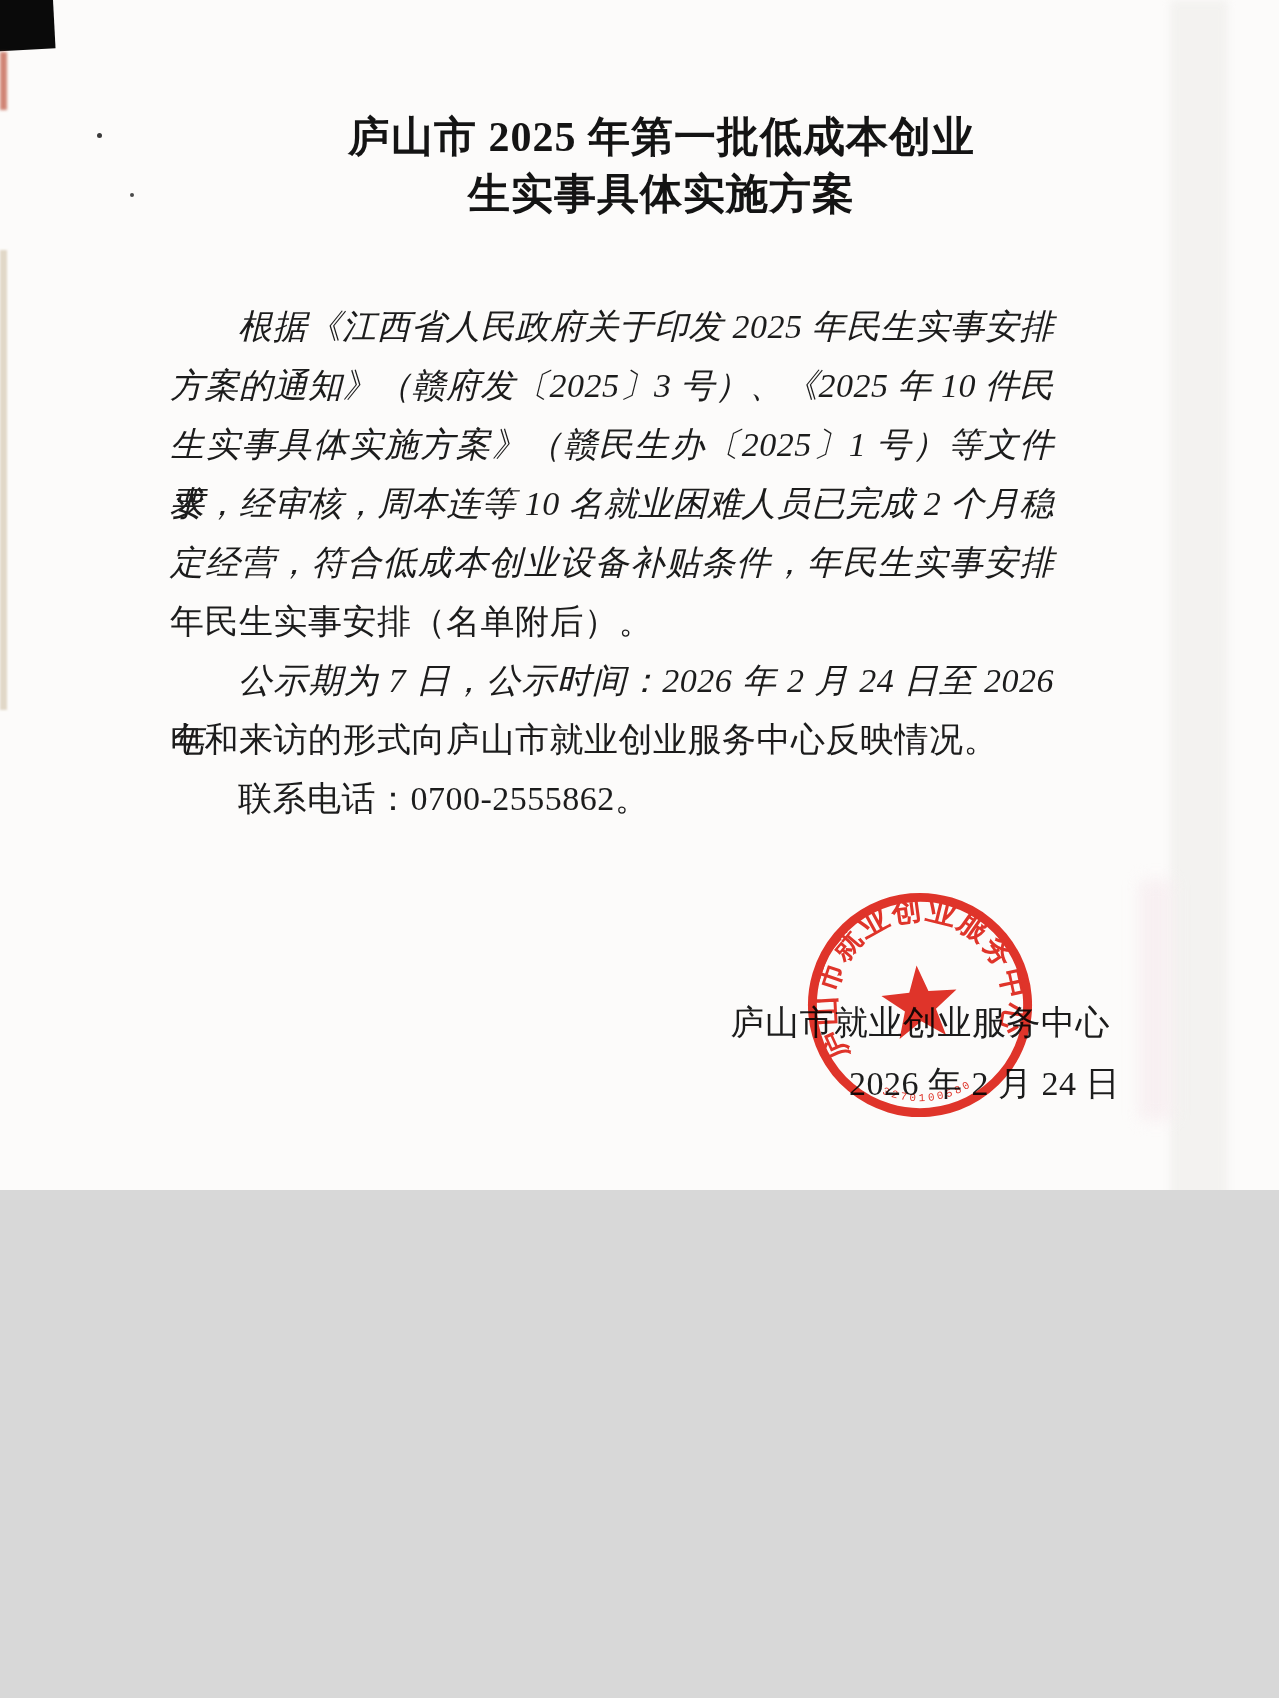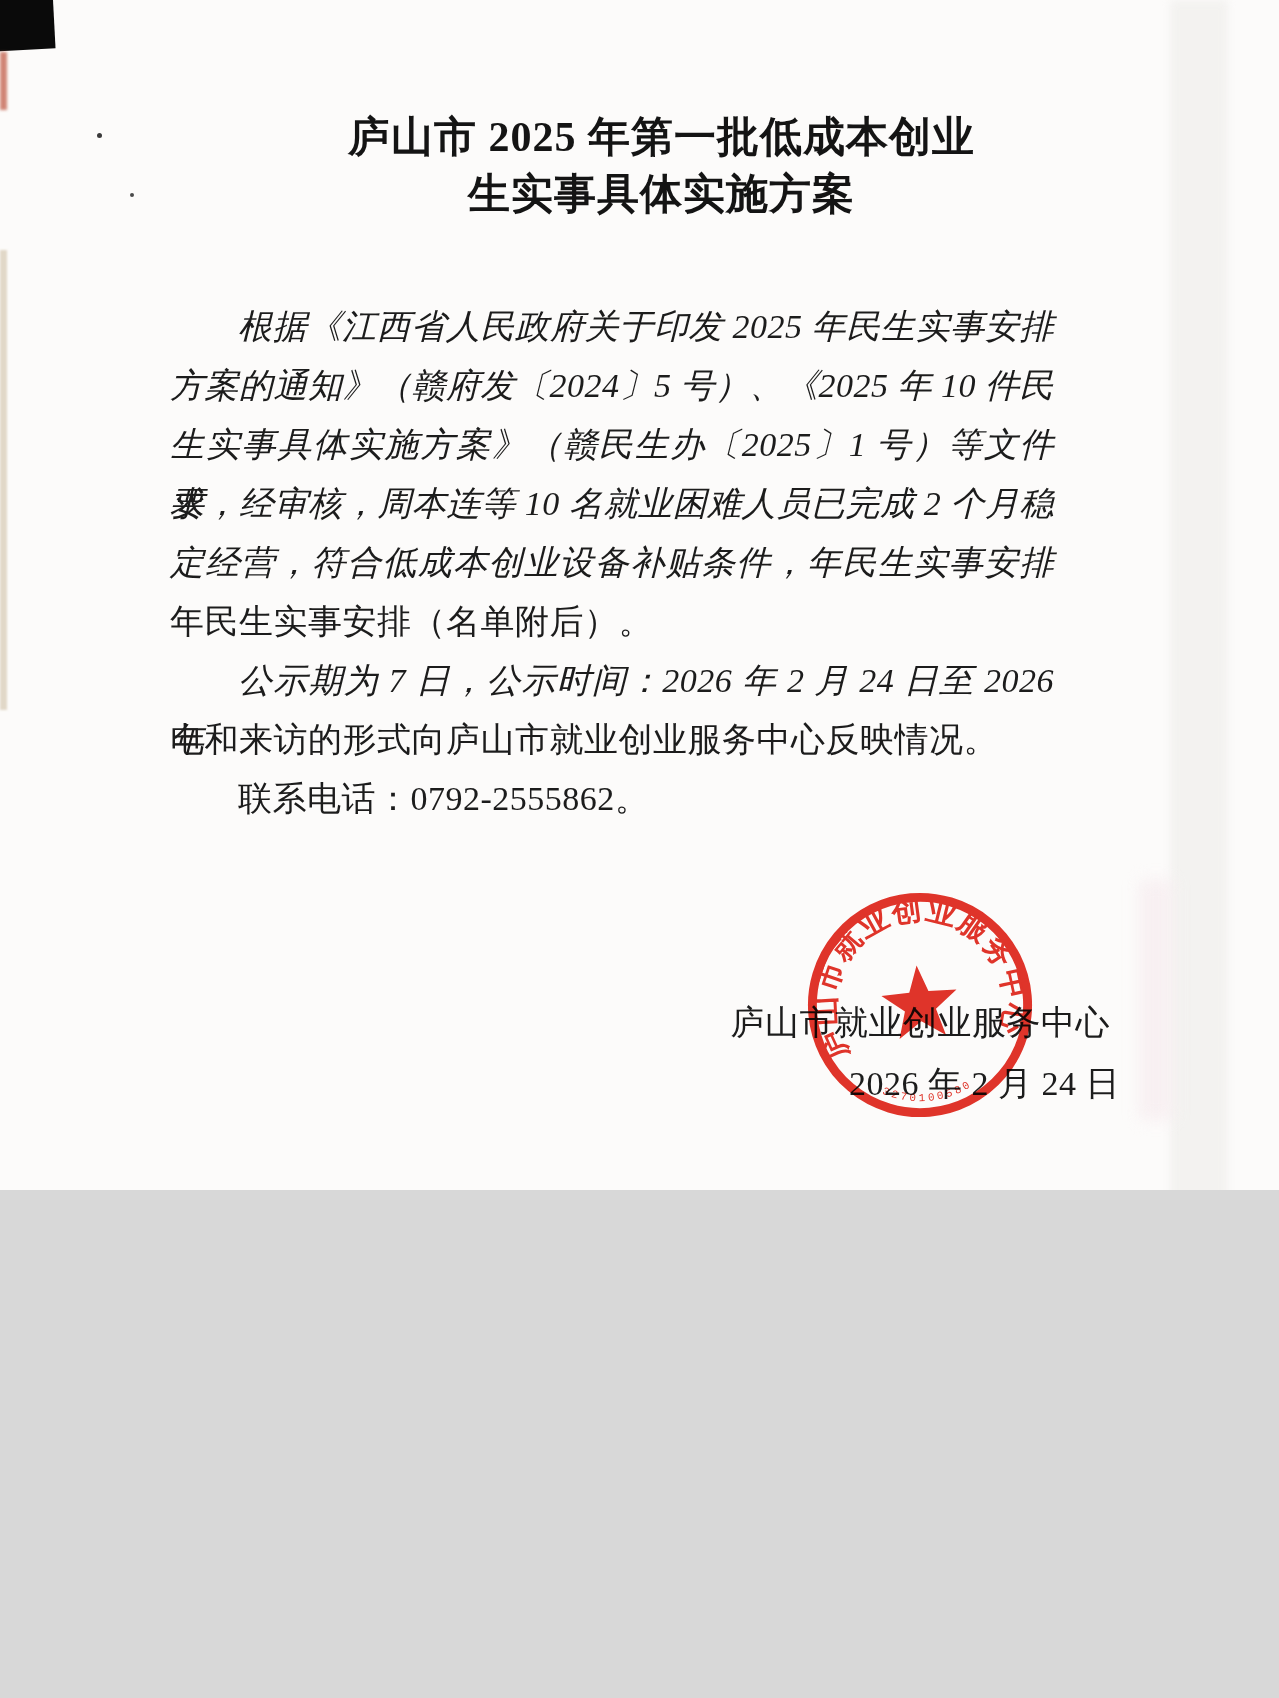--- a/index.html
+++ b/index.html
@@ -82,28 +82,28 @@
   <div class="art art-dot1"></div>
   <div class="art art-dot2"></div>
 
   <div class="title-block">
     <div>庐山市 2025 年第一批低成本创业</div>
     <div>生实事具体实施方案</div>
   </div>
 
   <div class="body-block">
       <div class="bodyline indent justify">根据《江西省人民政府关于印发 2025 年民生实事安排</div>
-      <div class="bodyline justify">方案的通知》（赣府发〔2024〕5 号）、《2025 年 10 件民</div>
+      <div class="bodyline justify">方案的通知》（赣府发〔2025〕3 号）、《2025 年 10 件民</div>
       <div class="bodyline justify">生实事具体实施方案》（赣民生办〔2025〕1 号）等文件要</div>
       <div class="bodyline justify">求，经审核，周本连等 10 名就业困难人员已完成 2 个月稳</div>
       <div class="bodyline justify">定经营，符合低成本创业设备补贴条件，年民生实事安排</div>
       <div class="bodyline">年民生实事安排（名单附后）。</div>
       <div class="bodyline indent justify">公示期为 7 日，公示时间：2026 年 2 月 24 日至 2026 年</div>
       <div class="bodyline">电和来访的形式向庐山市就业创业服务中心反映情况。</div>
-      <div class="bodyline indent">联系电话：0792-2555862。</div>
+      <div class="bodyline indent">联系电话：0700-2555862。</div>
     </div>
 
   <div class="sig-block">
     <div class="sig-org">庐山市就业创业服务中心</div>
     <div class="sig-date">2026 年 2 月 24 日</div>
   </div>
 
   <svg class="stamp" viewBox="0 0 240 240">
     <defs>
       <path id="arcTop" d="M 45.5 163 A 86 86 0 1 1 194.5 163"></path>

